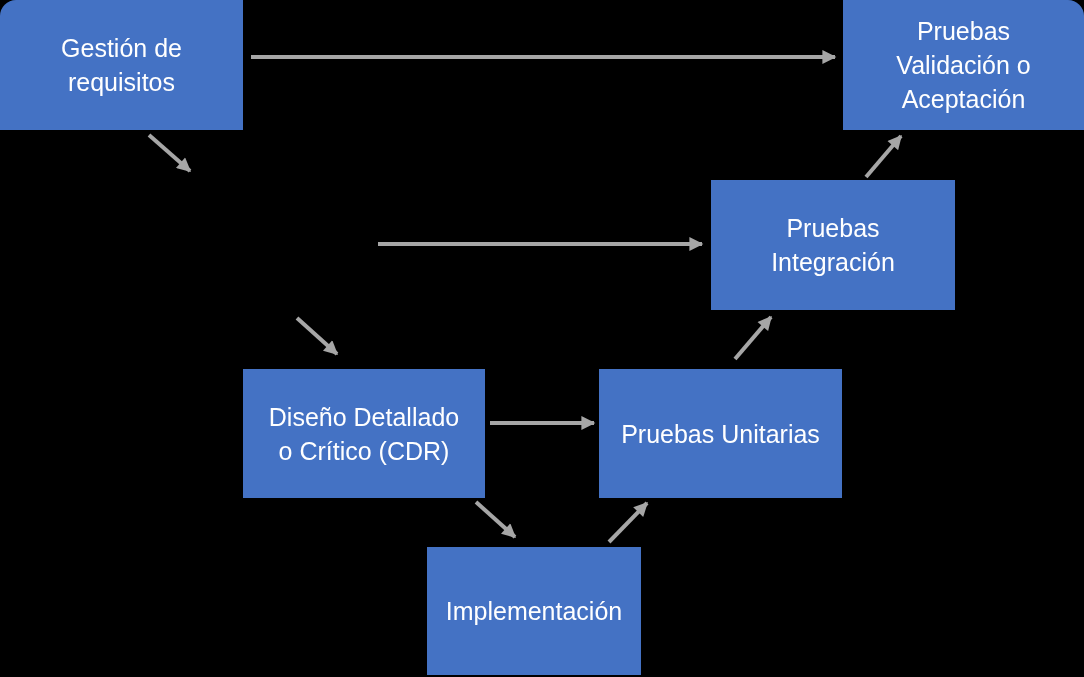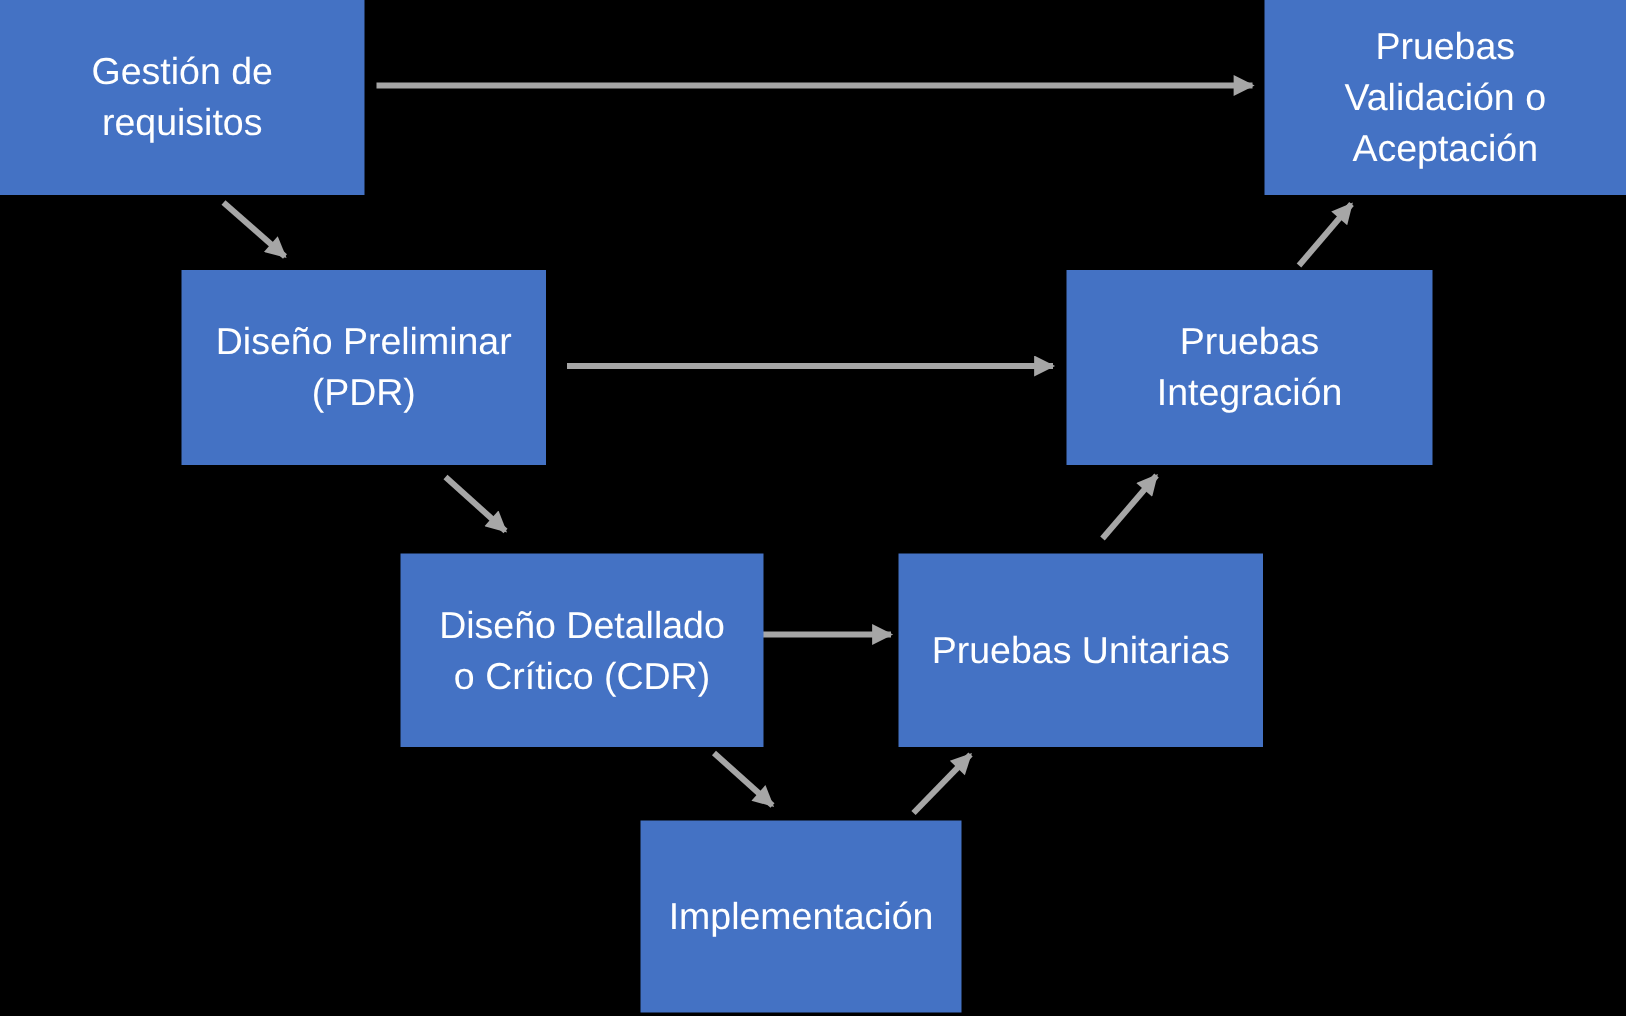--- a/index.html
+++ b/index.html
@@ -30,21 +30,21 @@
     white-space: pre-line;
     font-size: 25px;
     line-height: 34px;
     font-weight: 400;
     box-sizing: border-box;
   }
 </style>
 </head>
 <body>
 
-<div class="stage" style="background: rgb(0, 0, 0);">
+<div class="stage" style="background: rgb(0, 0, 0); border-radius: 16px;">
 
   <svg class="arrow-layer" width="1084" height="677" viewBox="0 0 1084 677" xmlns="http://www.w3.org/2000/svg">
       <defs>
         <marker id="ah" viewBox="0 0 10 10" refX="9" refY="5" markerWidth="4" markerHeight="3.5" orient="auto-start-reverse">
           <path d="M0 0 L10 5 L0 10 z" fill="#A6A6A6"></path>
         </marker>
       </defs>
       <line x1="251" y1="57" x2="835" y2="57" stroke="#A6A6A6" stroke-width="4" marker-end="url(#ah)"></line>
       <line x1="149" y1="135" x2="190" y2="171" stroke="#A6A6A6" stroke-width="4" marker-end="url(#ah)"></line>
       <line x1="378" y1="244" x2="702" y2="244" stroke="#A6A6A6" stroke-width="4" marker-end="url(#ah)"></line>
@@ -56,26 +56,24 @@
       <line x1="866" y1="177" x2="901" y2="136" stroke="#A6A6A6" stroke-width="4" marker-end="url(#ah)"></line>
     </svg>
 
   <div class="node" style="left: 0px; top: 0px; width: 243px; height: 130px; background: rgb(68, 114, 196); color: rgb(255, 255, 255);">Gestión de
 requisitos</div>
 
   <div class="node" style="left: 843px; top: 0px; width: 241px; height: 130px; background: rgb(68, 114, 196); color: rgb(255, 255, 255);">Pruebas
 Validación o
 Aceptación</div>
 
-  <div class="node" style="left: 121px; top: 180px; width: 243px; height: 130px; background: rgb(68, 114, 196); color: rgb(255, 255, 255);">Diseño Preliminar
-(PDR)</div>
 
   <div class="node" style="left: 711px; top: 180px; width: 244px; height: 130px; background: rgb(68, 114, 196); color: rgb(255, 255, 255);">Pruebas
 Integración</div>
 
-  <div class="node" style="left: 243px; top: 369px; width: 242px; height: 129px; background: rgb(68, 114, 196); color: rgb(255, 255, 255); margin-left: 24px;">Diseño Detallado
+  <div class="node" style="left: 243px; top: 369px; width: 242px; height: 129px; background: rgb(68, 114, 196); color: rgb(255, 255, 255);">Diseño Detallado
 o Crítico (CDR)</div>
 
   <div class="node" style="left: 599px; top: 369px; width: 243px; height: 129px; background: rgb(68, 114, 196); color: #ffffff;">Pruebas Unitarias</div>
 
   <div class="node" style="left: 427px; top: 547px; width: 214px; height: 128px; background: rgb(68, 114, 196); color: rgb(255, 255, 255);">Implementación</div>
 
 </div>
 
 </body></html>

